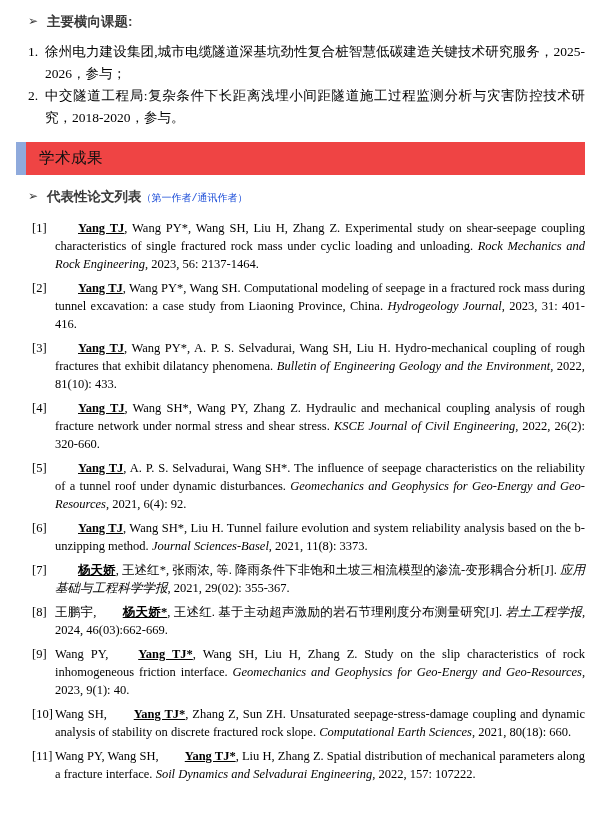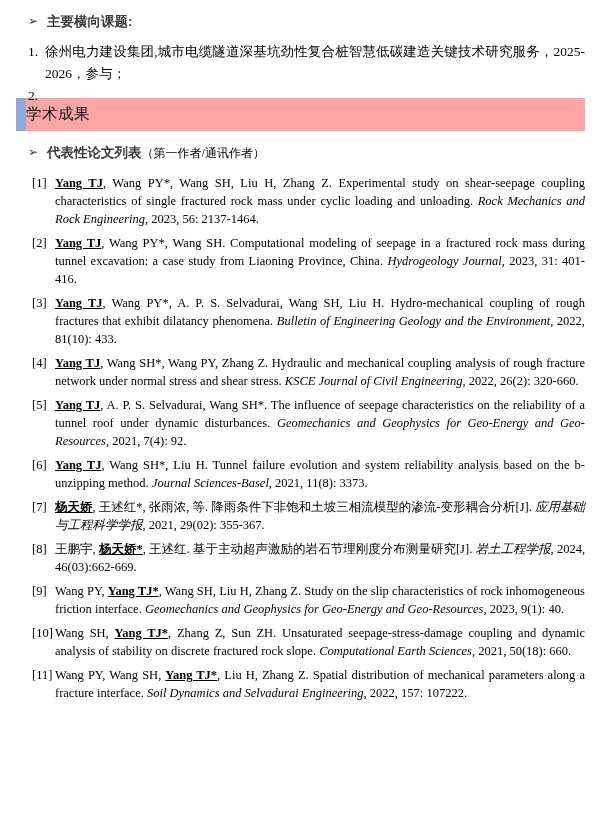--- a/index.html
+++ b/index.html
@@ -28,100 +28,101 @@
     line-height: 19px;
   }
   .arrow {
     font-size: 12px;
     margin-right: 9px;
     position: relative;
     top: -1px;
     color: #3a3a3a;
   }
   .heading-sub {
-    font-family: Liberation Serif, serif;
+    font-family: Liberation Mono, monospace;
     font-weight: normal;
-    font-size: 12px;
-    color: #000000;
+    font-size: 10px;
+    color: #1d4ed8;
   }
   
   .project-list {
     list-style: none;
     margin: 9px 0 13px 0;
     padding: 0;
     font-size: 13.5px;
     line-height: 22px;
     text-align: justify;
   }
   .project-item { position: relative; padding-left: 17px; }
   .project-num { position: absolute; left: 0; }
   
   .section-bar {
     margin-left: -12px;
     width: calc(100% + 12px);
     box-sizing: border-box;
     height: 33px;
-    background: #fca5a5;
+    background: #ef4444;
     border-left: 10px solid #8faadc;
     display: flex;
     align-items: center;
+    padding-left: 13px;
     font-family: "Liberation Sans", "DejaVu Sans", sans-serif;
     font-size: 15.5px;
     letter-spacing: 0.5px;
     color: #111111;
   }
   .papers-heading { margin: 12px 0 11px 0; }
   
   .papers {
     font-size: 12.5px;
     line-height: 18px;
     text-align: justify;
   }
   .paper {
     position: relative;
     padding-left: 27px;
     margin-bottom: 6px;
   }
   .paper-num { position: absolute; left: 4px; }
   .seg-b { font-weight: bold; }
   .seg-i { font-style: italic; }
-  .seg-u { text-decoration: underline; }
+  .seg-u { text-decoration: underline; margin-left: 23px; }
 </style>
 </head>
 <body>
 
 <div class="page">
 
   <div class="heading">
     <span class="arrow">➢</span>
     <span>主要横向课题:</span>
   </div>
 
   <ol class="project-list">
       <li class="project-item"><span class="project-num">1.</span><span>徐州电力建设集团,城市电缆隧道深基坑劲性复合桩智慧低碳建造关键技术研究服务，2025-2026，参与；</span></li>
-      <li class="project-item"><span class="project-num">2.</span></li>
+      <li class="project-item"><span class="project-num">2.</span><span>中交隧道工程局:复杂条件下长距离浅埋小间距隧道施工过程监测分析与灾害防控技术研究，2018-2020，参与。</span></li>
     </ol>
 
   <div class="section-bar">
     <span>学术成果</span>
   </div>
 
   <div class="heading papers-heading">
     <span class="arrow">➢</span>
     <span>代表性论文列表</span>
       <span class="heading-sub">（第一作者/通讯作者）</span>
   </div>
 
   <div class="papers">
       <div class="paper"><span class="paper-num">[1]</span><span class=" seg-b seg-u">Yang TJ</span><span class="">, Wang PY*, Wang SH, Liu H, Zhang Z. Experimental study on shear-seepage coupling characteristics of single fractured rock mass under cyclic loading and unloading. </span><span class=" seg-i">Rock Mechanics and Rock Engineering</span><span class="">, 2023, 56: 2137-1464.</span></div>
       <div class="paper"><span class="paper-num">[2]</span><span class=" seg-b seg-u">Yang TJ</span><span class="">, Wang PY*, Wang SH. Computational modeling of seepage in a fractured rock mass during tunnel excavation: a case study from Liaoning Province, China. </span><span class=" seg-i">Hydrogeology Journal</span><span class="">, 2023, 31: 401-416.</span></div>
       <div class="paper"><span class="paper-num">[3]</span><span class=" seg-b seg-u">Yang TJ</span><span class="">, Wang PY*, A. P. S. Selvadurai, Wang SH, Liu H. Hydro-mechanical coupling of rough fractures that exhibit dilatancy phenomena. </span><span class=" seg-i">Bulletin of Engineering Geology and the Environment</span><span class="">, 2022, 81(10): 433.</span></div>
       <div class="paper"><span class="paper-num">[4]</span><span class=" seg-b seg-u">Yang TJ</span><span class="">, Wang SH*, Wang PY, Zhang Z. Hydraulic and mechanical coupling analysis of rough fracture network under normal stress and shear stress. </span><span class=" seg-i">KSCE Journal of Civil Engineering</span><span class="">, 2022, 26(2): 320-660.</span></div>
-      <div class="paper"><span class="paper-num">[5]</span><span class=" seg-b seg-u">Yang TJ</span><span class="">, A. P. S. Selvadurai, Wang SH*. The influence of seepage characteristics on the reliability of a tunnel roof under dynamic disturbances. </span><span class=" seg-i">Geomechanics and Geophysics for Geo-Energy and Geo-Resources</span><span class="">, 2021, 7(4): 92.</span></div>
+      <div class="paper"><span class="paper-num">[5]</span><span class=" seg-b seg-u">Yang TJ</span><span class="">, A. P. S. Selvadurai, Wang SH*. The influence of seepage characteristics on the reliability of a tunnel roof under dynamic disturbances. </span><span class=" seg-i">Geomechanics and Geophysics for Geo-Energy and Geo-Resources</span><span class="">, 2021, 6(4): 92.</span></div>
       <div class="paper"><span class="paper-num">[6]</span><span class=" seg-b seg-u">Yang TJ</span><span class="">, Wang SH*, Liu H. Tunnel failure evolution and system reliability analysis based on the b-unzipping method. </span><span class=" seg-i">Journal Sciences-Basel</span><span class="">, 2021, 11(8): 3373.</span></div>
       <div class="paper"><span class="paper-num">[7]</span><span class=" seg-b seg-u">杨天娇</span><span class="">, 王述红*, 张雨浓, 等. 降雨条件下非饱和土坡三相流模型的渗流-变形耦合分析[J]. </span><span class=" seg-i">应用基础与工程科学学报</span><span class="">, 2021, 29(02): 355-367.</span></div>
       <div class="paper"><span class="paper-num">[8]</span><span class="">王鹏宇, </span><span class=" seg-b seg-u">杨天娇*</span><span class="">, 王述红. 基于主动超声激励的岩石节理刚度分布测量研究[J]. </span><span class=" seg-i">岩土工程学报</span><span class="">, 2024, 46(03):662-669.</span></div>
       <div class="paper"><span class="paper-num">[9]</span><span class="">Wang PY, </span><span class=" seg-b seg-u">Yang TJ*</span><span class="">, Wang SH, Liu H, Zhang Z. Study on the slip characteristics of rock inhomogeneous friction interface. </span><span class=" seg-i">Geomechanics and Geophysics for Geo-Energy and Geo-Resources</span><span class="">, 2023, 9(1): 40.</span></div>
-      <div class="paper"><span class="paper-num">[10]</span><span class="">Wang SH, </span><span class=" seg-b seg-u">Yang TJ*</span><span class="">, Zhang Z, Sun ZH. Unsaturated seepage-stress-damage coupling and dynamic analysis of stability on discrete fractured rock slope. </span><span class=" seg-i">Computational Earth Sciences</span><span class="">, 2021, 50(18): 660.</span></div>
+      <div class="paper"><span class="paper-num">[10]</span><span class="">Wang SH, </span><span class=" seg-b seg-u">Yang TJ*</span><span class="">, Zhang Z, Sun ZH. Unsaturated seepage-stress-damage coupling and dynamic analysis of stability on discrete fractured rock slope. </span><span class=" seg-i">Computational Earth Sciences</span><span class="">, 2021, 80(18): 660.</span></div>
       <div class="paper"><span class="paper-num">[11]</span><span class="">Wang PY, Wang SH, </span><span class=" seg-b seg-u">Yang TJ*</span><span class="">, Liu H, Zhang Z. Spatial distribution of mechanical parameters along a fracture interface. </span><span class=" seg-i">Soil Dynamics and Selvadurai Engineering</span><span class="">, 2022, 157: 107222.</span></div>
     </div>
 
 </div>
 
 </body></html>

